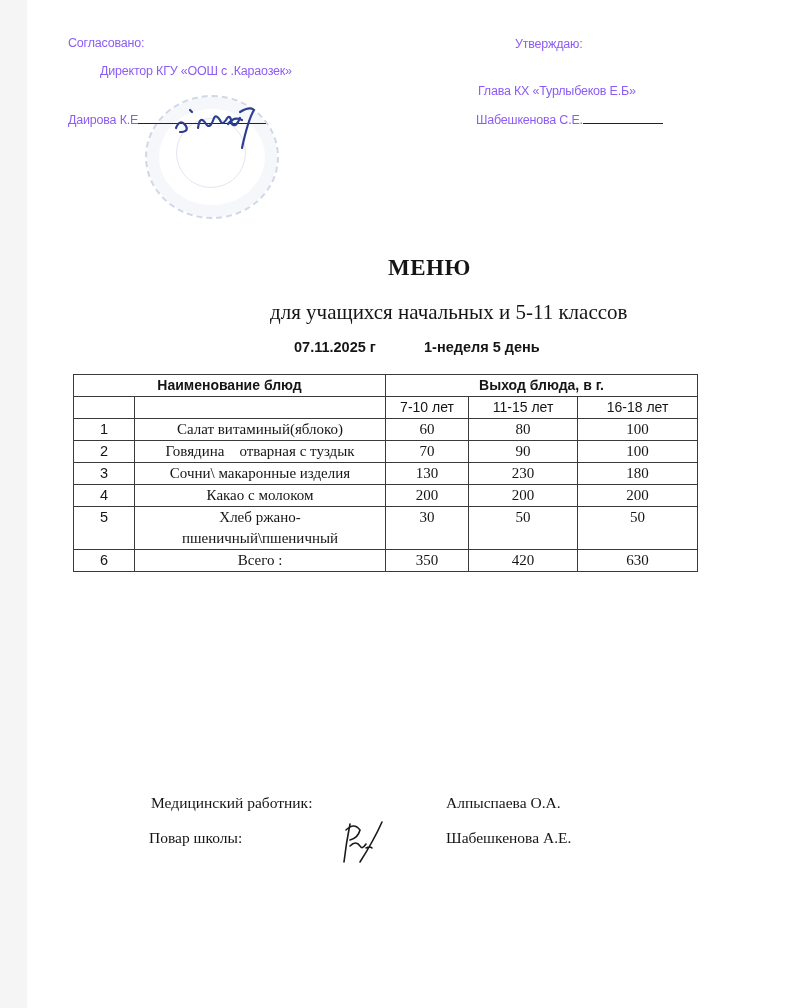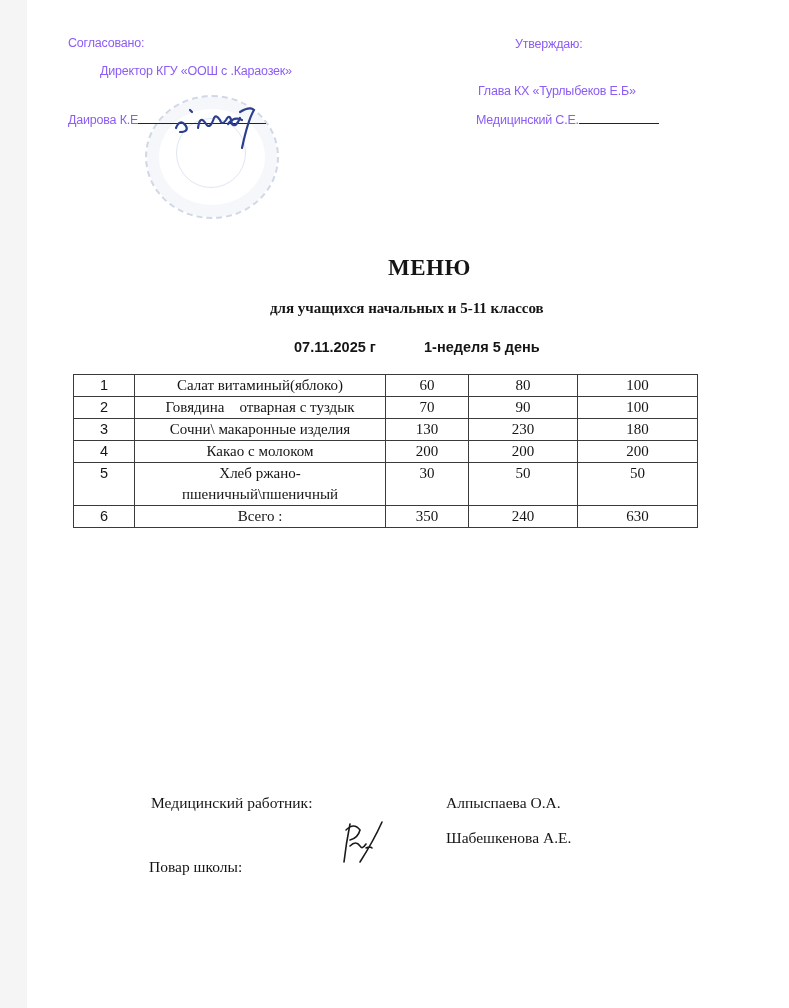--- a/index.html
+++ b/index.html
@@ -15,21 +15,21 @@
   .stamp {
     position: absolute; left: 145px; top: 95px; width: 130px; height: 120px;
     border-radius: 50%; border: 2px dashed rgba(120,140,185,0.35);
     box-shadow: inset 0 0 0 12px rgba(160,175,210,0.10);
   }
   .stamp-inner {
     position: absolute; left: 176px; top: 118px; width: 68px; height: 68px; border-radius: 50%;
     border: 1.5px solid rgba(130,150,195,0.25);
   }
   .title { font-size: 23px; font-weight: bold; letter-spacing: 0.5px; }
-  .subtitle { font-size: 15px; font-weight: bold; }
+  .subtitle { font-size: 21px; }
   .dateline { font-size: 14.5px; font-weight: bold; font-family: "Liberation Sans", sans-serif; }
   table.menu {
     position: absolute; left: 73px; top: 374px; width: 624px;
     border-collapse: collapse; table-layout: fixed;
   }
   table.menu td {
     border: 1.2px solid #3a3a3a; padding: 0; text-align: center; vertical-align: top;
     font-size: 15px; line-height: 21px; height: 21px;
   }
   table.menu td.num, table.menu td.h-sans { font-family: "Liberation Sans", sans-serif; }
@@ -53,37 +53,48 @@
 <div class="abs hdr" style="left:68px; top:113px;">
   <span>Даирова К.Е</span><span class="underline-blank" style="width:128px;"></span>
 </div>
 <svg class="sig" style="left:168px; top:98px;" width="110" height="60">
   <path d="M8 30 q4 -10 10 -2 q3 6 -6 6 M22 12 l2 2 M30 30 q2 -14 8 -4 q4 6 8 -6 q2 -4 6 2 q2 6 6 0 q4 -8 6 4 q4 4 8 -6 M72 14 q10 -6 14 -2 q-6 10 -12 38 M60 26 q6 -8 14 -4" stroke="#2c3f8f" stroke-width="2.2" fill="none" stroke-linecap="round"></path>
 </svg>
 
 <div class="abs hdr" style="left:515px; top:37px;">Утверждаю:</div>
 <div class="abs hdr" style="left:478px; top:76px;margin-top:8px;">Глава КХ «Турлыбеков Е.Б»</div>
 <div class="abs hdr" style="left:476px; top:113px;">
-  <span>Медицинский С.Е.</span><span class="underline-blank" style="width:80px;"></span>
+  <span>Шабешкенова С.Е.</span><span class="underline-blank" style="width:80px;"></span>
 </div>
 
 <div class="abs title" style="left:388px; top:255px;">МЕНЮ</div>
 <div class="abs subtitle" style="left:270px; top:300px;">для учащихся начальных и 5-11 классов</div>
 <div class="abs dateline" style="left:294px; top:339px;">07.11.2025 г</div>
 <div class="abs dateline" style="left:424px; top:339px;">1-неделя  5 день</div>
 
 <table class="menu">
   <colgroup>
     <col style="width:61px">
       <col style="width:251px">
       <col style="width:83px">
       <col style="width:109px">
       <col style="width:120px">
   </colgroup>
   <tbody>
+      <tr>
+    <td colspan="2" class="h-sans h-bold">Наименование блюд</td>
+    <td colspan="3" class="h-sans h-bold">Выход блюда, в г.</td>
+  </tr>
+  <tr>
+    <td></td>
+    <td></td>
+    <td class="h-sans">7-10 лет</td>
+    <td class="h-sans">11-15 лет</td>
+    <td class="h-sans">16-18 лет</td>
+  </tr>
   <tr>
     <td class="num">1</td>
     <td>Салат витаминый(яблоко)</td>
     <td>60</td>
     <td>80</td>
     <td>100</td>
   </tr>
   <tr>
     <td class="num">2</td>
     <td style="white-space:pre;">Говядина    отварная с туздык</td>
@@ -112,25 +123,25 @@
       <div>пшеничный\пшеничный</div>
     </td>
     <td>30</td>
     <td>50</td>
     <td>50</td>
   </tr>
   <tr>
     <td class="num">6</td>
     <td>Всего :</td>
     <td>350</td>
-    <td>240</td>
+    <td>420</td>
     <td>630</td>
   </tr>
 </tbody>
   </table>
 
 <div class="abs footer" style="left:151px; top:794px;">Медицинский работник:</div>
 <div class="abs footer" style="left:446px; top:794px;">Алпыспаева О.А.</div>
-<div class="abs footer" style="left:149px; top:829px;margin-top:29px;">Повар школы:</div>
+<div class="abs footer" style="left:149px; top:829px;">Повар школы:</div>
 <div class="abs footer" style="left:446px; top:829px;">Шабешкенова А.Е.</div>
 <svg class="sig" style="left:336px; top:818px;" width="60" height="50">
   <path d="M10 12 q8 -8 14 0 q-2 8 -10 10 M14 6 q-4 20 -6 38 M14 28 q6 -6 10 0 q2 4 6 -2 M30 30 q4 -2 6 0 M46 4 q-8 18 -22 40" stroke="#1a1a1a" stroke-width="1.6" fill="none" stroke-linecap="round"></path>
 </svg>
 
 </body></html>

